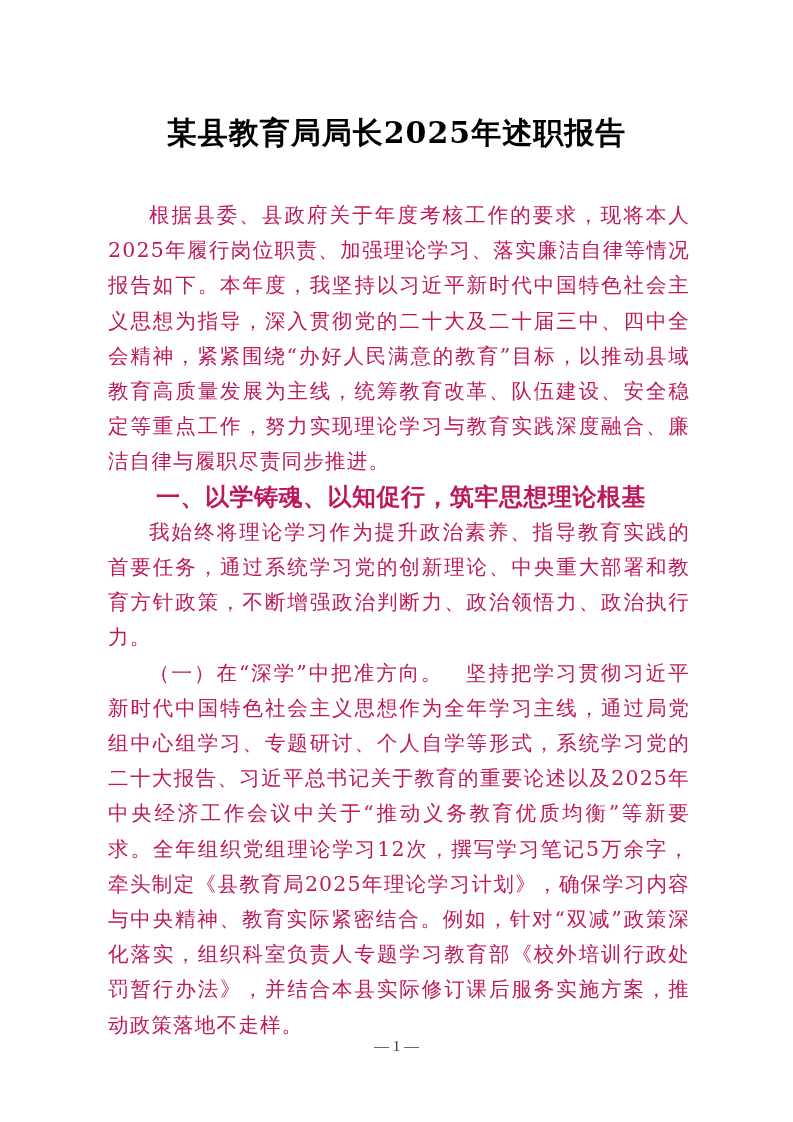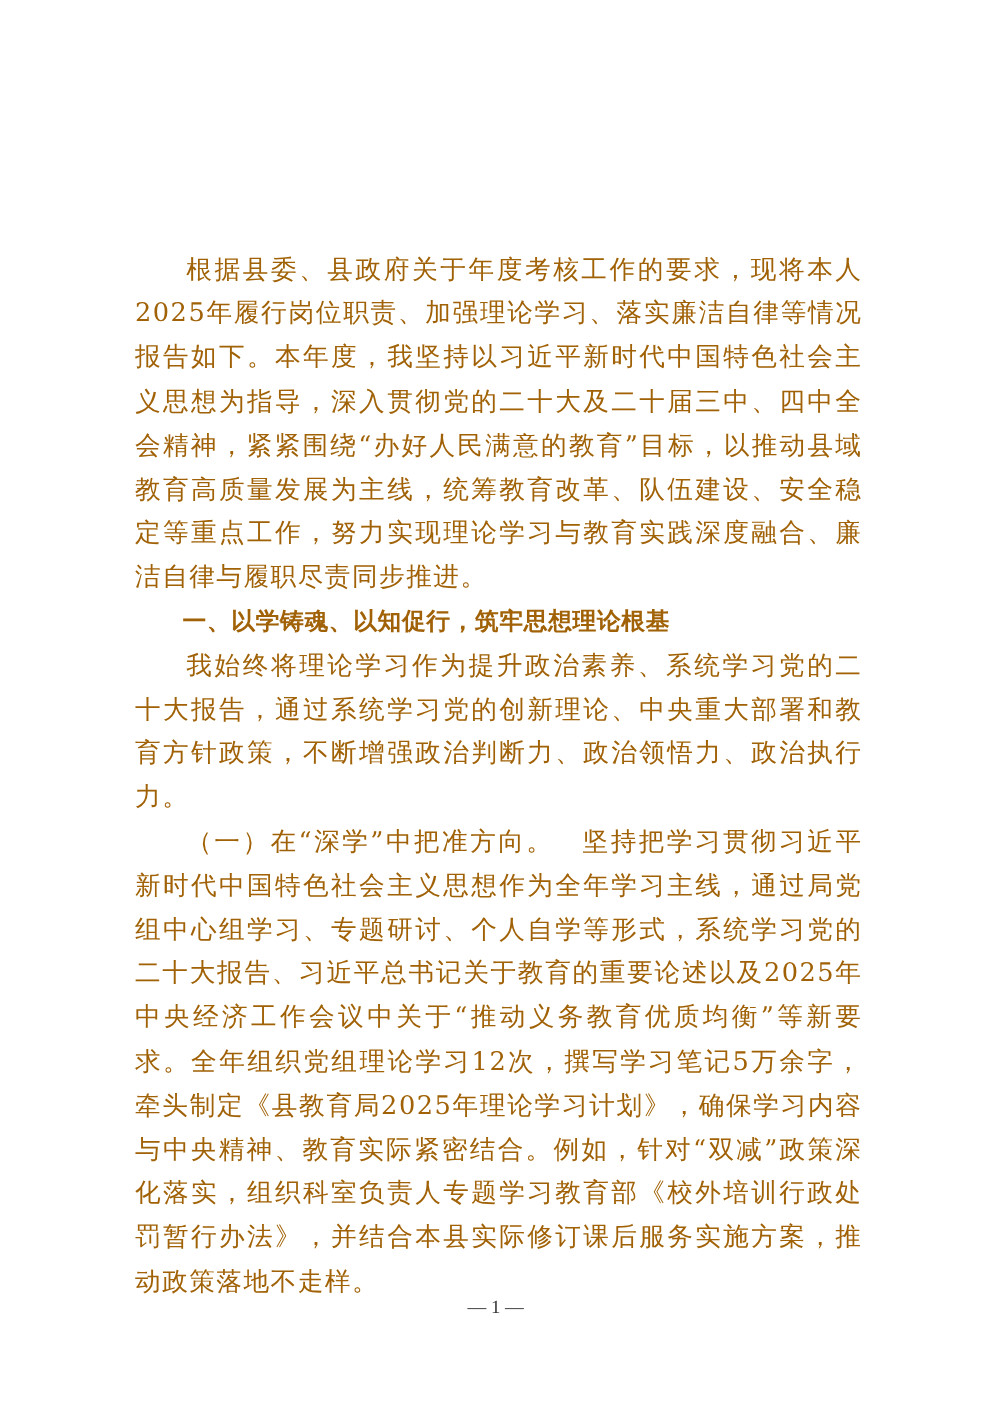--- a/index.html
+++ b/index.html
@@ -6,40 +6,41 @@
   body { width: 793px; height: 1122px; position: relative; overflow: hidden; color: #111; }
   .page { position: absolute; left: 0; top: 0; width: 793px; height: 1122px; background: #fff; }
   .title {
     position: absolute; left: 0; top: 108px; width: 793px; text-align: center;
     font-family: "DejaVu Serif", "Liberation Serif", serif; font-weight: bold;
     font-size: 30px; letter-spacing: 1px; line-height: 50px; color: #000;
   }
   .body {
     position: absolute; left: 108px; top: 198px; width: 582px;
     font-family: "DejaVu Serif", "Liberation Serif", serif;
-    font-size: 20.5px; line-height: 35.2px; color: #a16207;
+    font-size: 20.5px; line-height: 35.2px; color: #be185d;
     text-align: justify; text-justify: inter-character; letter-spacing: 1.2px;
   }
   .body p { margin: 0; text-indent: 2em; }
   .body p.heading {
     font-family: "DejaVu Sans", "Liberation Sans", sans-serif; font-weight: bold;
-    font-size: 19px; letter-spacing: 0.5px;
+    font-size: 24px; letter-spacing: 0.5px;
   }
   .sub-heading { font-weight: normal; font-family: "DejaVu Serif", "Liberation Serif", serif; }
   .footer {
     position: absolute; left: 0; top: 1038px; width: 793px; text-align: center;
     font-family: "Liberation Serif", serif; font-size: 15px; color: #333;
   }
 </style>
 </head>
 <body>
 
 <div class="page">
+  <div class="title">某县教育局局长2025年述职报告</div>
 
   <div class="body">
     <p>根据县委、县政府关于年度考核工作的要求，现将本人2025年履行岗位职责、加强理论学习、落实廉洁自律等情况报告如下。本年度，我坚持以习近平新时代中国特色社会主义思想为指导，深入贯彻党的二十大及二十届三中、四中全会精神，紧紧围绕“办好人民满意的教育”目标，以推动县域教育高质量发展为主线，统筹教育改革、队伍建设、安全稳定等重点工作，努力实现理论学习与教育实践深度融合、廉洁自律与履职尽责同步推进。</p>
     <p class="heading">一、以学铸魂、以知促行，筑牢思想理论根基</p>
-    <p>我始终将理论学习作为提升政治素养、系统学习党的二十大报告，通过系统学习党的创新理论、中央重大部署和教育方针政策，不断增强政治判断力、政治领悟力、政治执行力。</p>
+    <p>我始终将理论学习作为提升政治素养、指导教育实践的首要任务，通过系统学习党的创新理论、中央重大部署和教育方针政策，不断增强政治判断力、政治领悟力、政治执行力。</p>
     <p><span class="sub-heading">（一）在“深学”中把准方向。</span>　<span>坚持把学习贯彻习近平新时代中国特色社会主义思想作为全年学习主线，通过局党组中心组学习、专题研讨、个人自学等形式，系统学习党的二十大报告、习近平总书记关于教育的重要论述以及2025年中央经济工作会议中关于“推动义务教育优质均衡”等新要求。全年组织党组理论学习12次，撰写学习笔记5万余字，牵头制定《县教育局2025年理论学习计划》，确保学习内容与中央精神、教育实际紧密结合。例如，针对“双减”政策深化落实，组织科室负责人专题学习教育部《校外培训行政处罚暂行办法》，并结合本县实际修订课后服务实施方案，推动政策落地不走样。</span></p>
   </div>
 
   <div class="footer">— 1 —</div>
 </div>
 
 </body></html>

